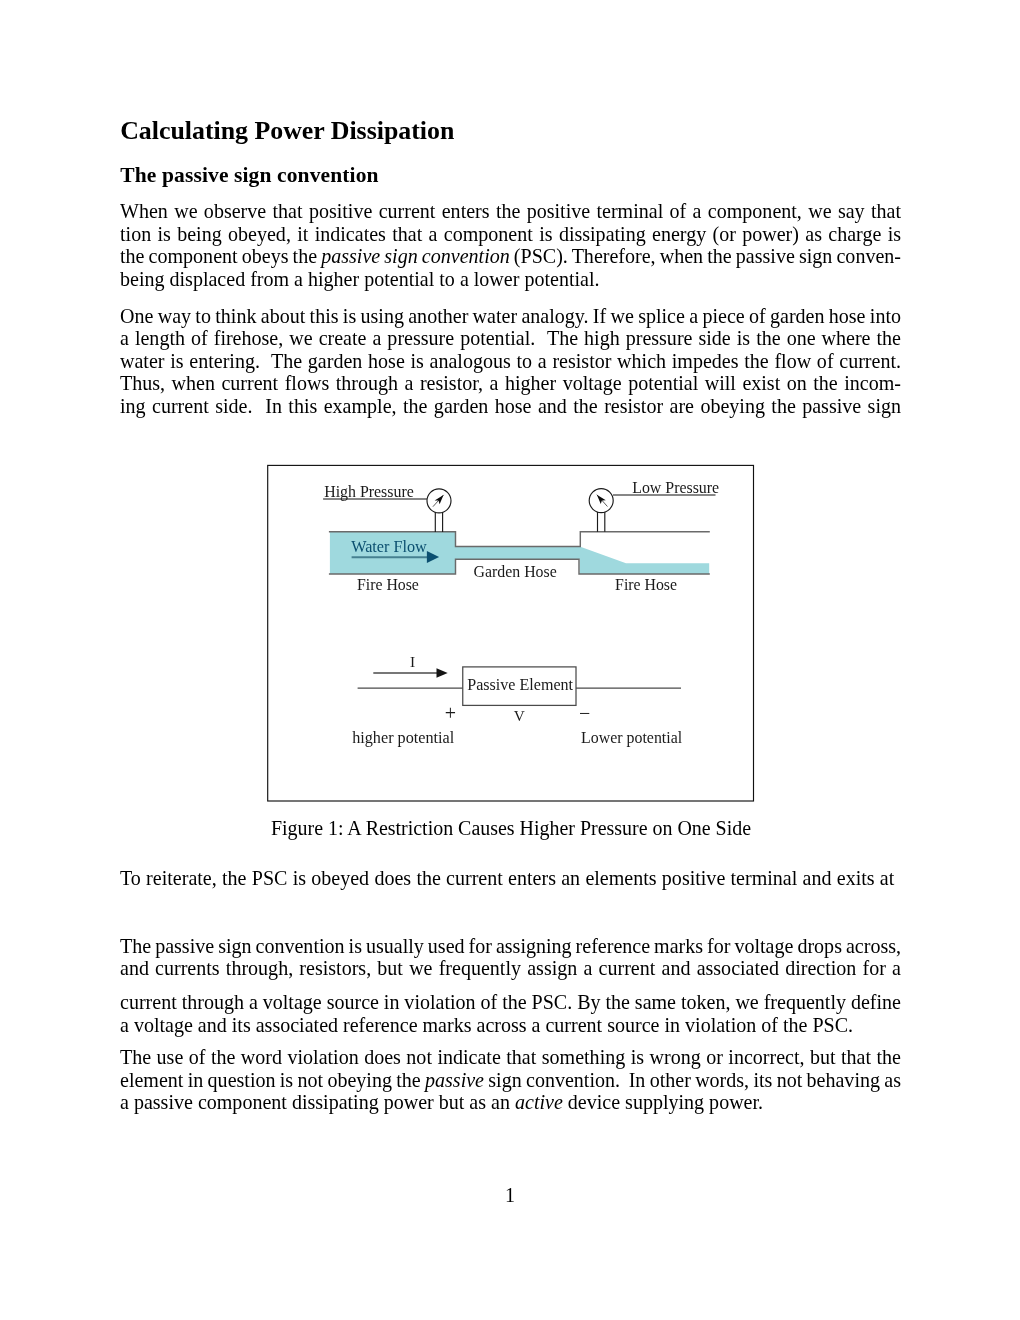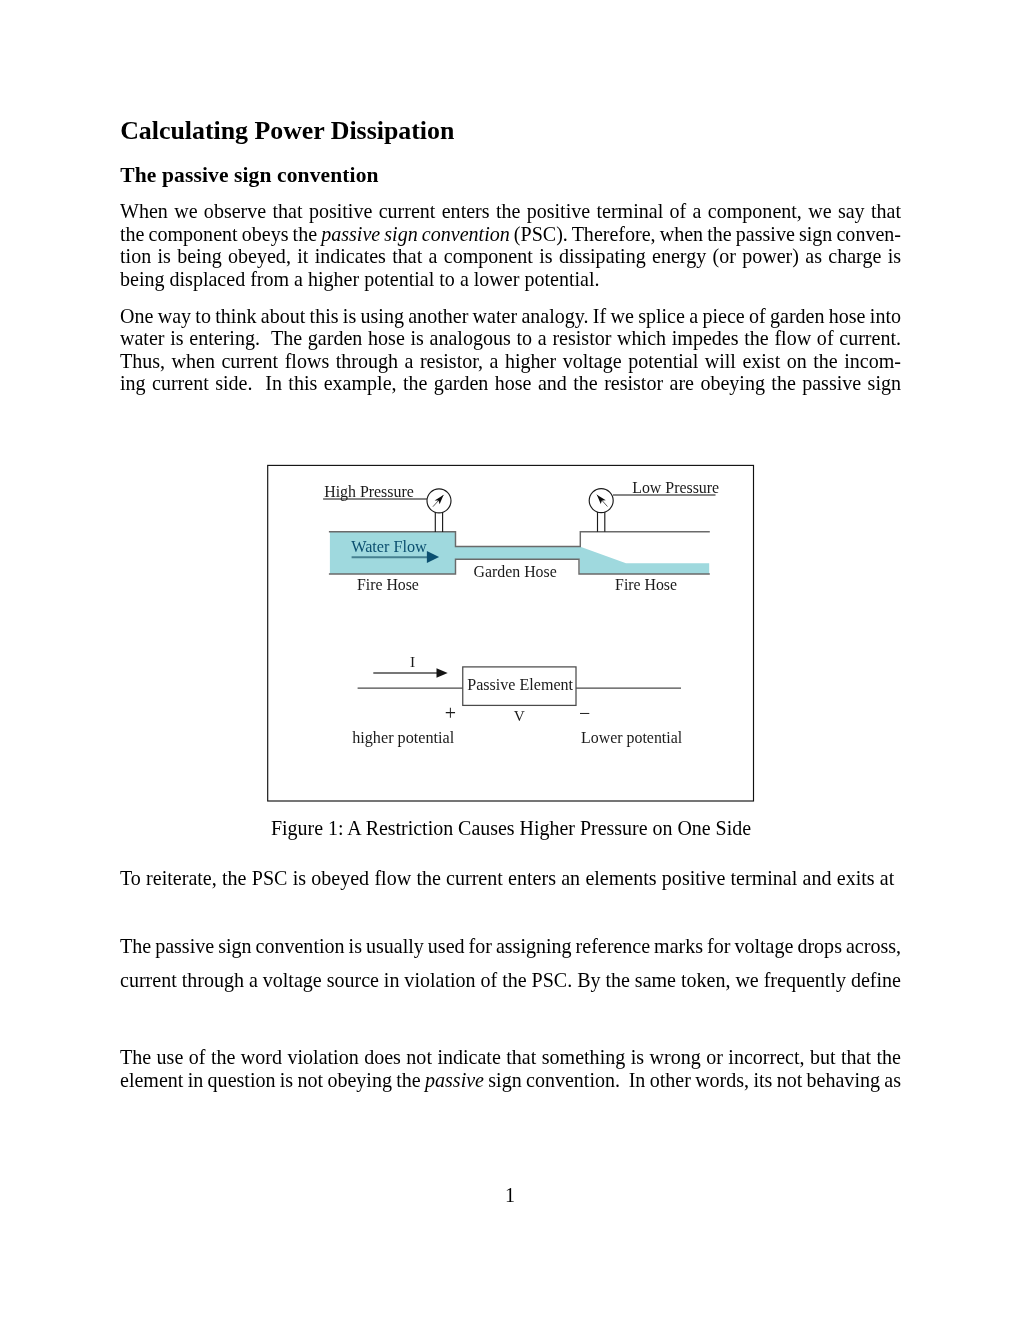--- a/index.html
+++ b/index.html
@@ -48,40 +48,44 @@
 </head>
 <body>
 
 <div class="page">
 
   <h1 class="title">Calculating Power Dissipation</h1>
   <h2 class="subhead">The passive sign convention</h2>
 
   <div class="para" style="top:200.42px">
       <span class="ln"><span style="display: inline-block; word-spacing: 1.3365px;">When we observe that positive current enters the positive terminal of a component, we say that</span></span>
+      <span class="ln"><span style="display: inline-block; word-spacing: 1.3301px;">tion is being obeyed, it indicates that a component is dissipating energy (or power) as charge is</span></span>
       <span class="ln"><span style="display: inline-block; word-spacing: -0.875px;">the component obeys the <i>passive sign convention</i> (PSC). Therefore, when the passive sign conven-</span></span>
-      <span class="ln"><span style="display: inline-block; word-spacing: 1.3301px;">tion is being obeyed, it indicates that a component is dissipating energy (or power) as charge is</span></span>
       <span class="ln"><span style="display: inline-block;">being displaced from a higher potential to a lower potential.</span></span>
     </div>
   <div class="para" style="top:305px">
       <span class="ln"><span style="display: inline-block; word-spacing: -0.6933px;">One way to think about this is using another water analogy. If we splice a piece of garden hose into</span></span>
+      <span class="ln"><span style="display: inline-block; word-spacing: 1.013px;">a length of firehose, we create a pressure potential.  The high pressure side is the one where the</span></span>
       <span class="ln"><span style="display: inline-block; word-spacing: 0.7086px;">water is entering.  The garden hose is analogous to a resistor which impedes the flow of current.</span></span>
       <span class="ln"><span style="display: inline-block; word-spacing: 1.4969px; text-align: center;">Thus, when current flows through a resistor, a higher voltage potential will exist on the incom-</span></span>
       <span class="ln"><span style="display: inline-block; word-spacing: 1.4063px;">ing current side.  In this example, the garden hose and the resistor are obeying the passive sign</span></span>
     </div>
   <div class="para" style="top:866.72px">
-      <span class="ln"><span style="display: inline-block; word-spacing: 0.2617px;">To reiterate, the PSC is obeyed flow the current enters an elements positive terminal and exits at</span></span>
+      <span class="ln"><span style="display: inline-block; word-spacing: 0.2617px;">To reiterate, the PSC is obeyed does the current enters an elements positive terminal and exits at</span></span>
     </div>
   <div class="para" style="top:934.62px">
       <span class="ln"><span style="display: inline-block; word-spacing: -0.9944px;">The passive sign convention is usually used for assigning reference marks for voltage drops across,</span></span>
+      <span class="ln"><span style="display: inline-block; word-spacing: 1.1942px;">and currents through, resistors, but we frequently assign a current and associated direction for a</span></span>
       <span class="ln"><span style="display: inline-block; word-spacing: -0.0713px; margin-top: 12px;">current through a voltage source in violation of the PSC. By the same token, we frequently define</span></span>
+      <span class="ln"><span style="display: inline-block;">a voltage and its associated reference marks across a current source in violation of the PSC.</span></span>
     </div>
   <div class="para" style="top:1046.42px">
       <span class="ln"><span style="display: inline-block; word-spacing: 0.4559px;">The use of the word violation does not indicate that something is wrong or incorrect, but that the</span></span>
       <span class="ln"><span style="display: inline-block; word-spacing: -0.6949px;">element in question is not obeying the <i>passive</i> sign convention.  In other words, its not behaving as</span></span>
+      <span class="ln"><span style="display: inline-block;">a passive component dissipating power but as an <i>active</i> device supplying power.</span></span>
     </div>
 
   <div class="figwrap">
     <svg class="fig" width="1020" height="1320" viewBox="0 0 1020 1320">
 
       <rect x="267.7" y="465.4" width="485.8" height="335.6" fill="none" stroke="#111111" stroke-width="1.15"></rect>
 
       <path d="M 329.9 531.8 L 455.5 531.8 L 455.5 546.5 L 579.7 546.5
                L 626.0 563.3 L 709.2 563.3 L 709.2 573.9 L 579.7 573.9
                L 579.7 559.2 L 455.5 559.2 L 455.5 573.9 L 329.9 573.9 Z" fill="#9fd9de"></path>

